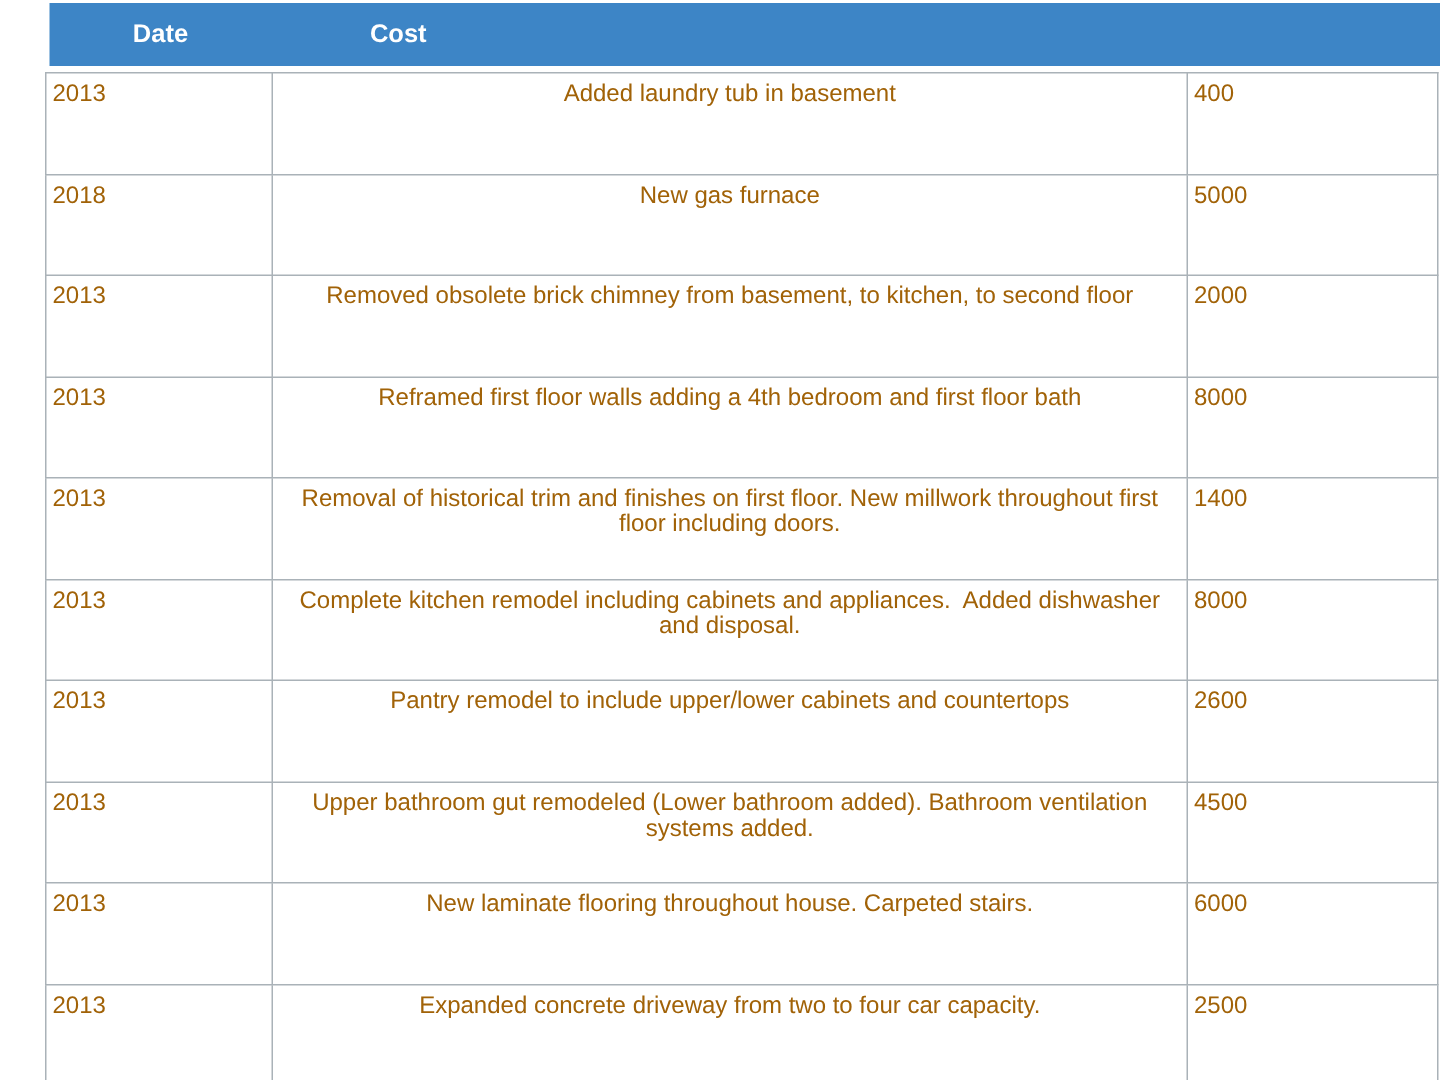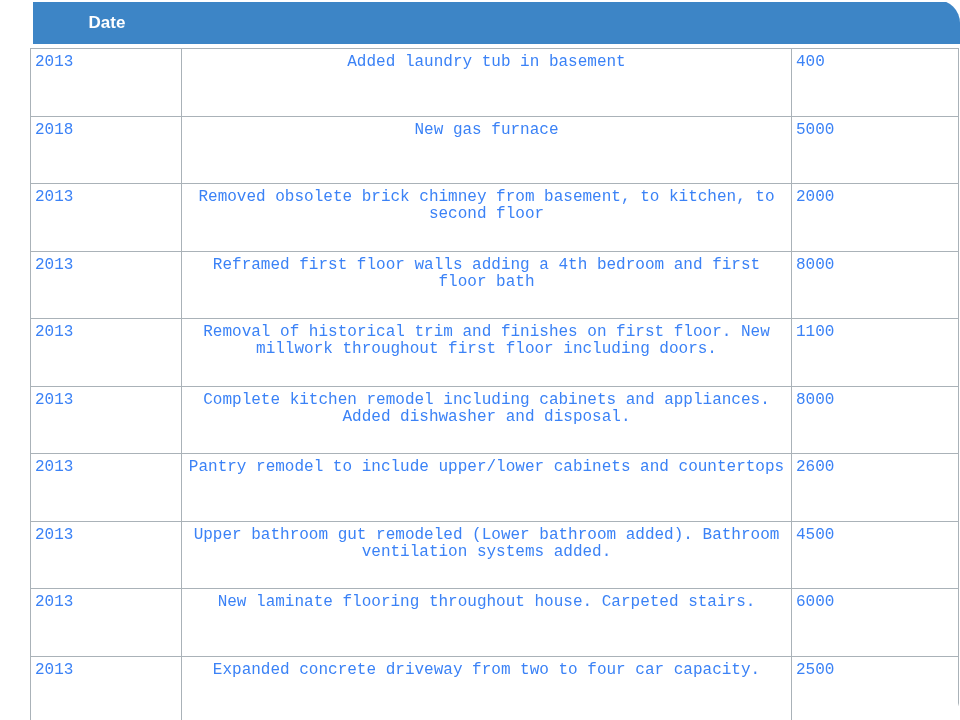--- a/index.html
+++ b/index.html
@@ -7,21 +7,20 @@
     padding: 0;
     background: #ffffff;
   }
   .page {
     position: relative;
     width: 960px;
     height: 720px;
     background: #ffffff;
     overflow: hidden;
     font-family: "DejaVu Serif", serif;
-    border-radius: 23px;
   }
 
   
   .header-row {
     position: absolute;
     top: 2px;
     left: 33px;
     width: 927px;
     height: 42px;
     background: var(--header-bg, #3d85c6);
@@ -51,35 +50,36 @@
   }
   .body-table col.c-date { width: 151px; }
   .body-table col.c-desc { width: 610px; }
   .body-table col.c-cost { width: 167px; }
   .body-table td {
     border: 1px solid var(--border-color, #aab2b8);
     vertical-align: top;
     box-sizing: border-box;
     height: 67.5px;
     padding: 5px 4px 2px 4px;
-    font-family: Liberation Mono, monospace;
+    font-family: Liberation Sans, sans-serif;
     font-size: 16px;
     line-height: 17px;
-    color: #3b82f6;
+    color: #a16207;
     overflow: hidden;
   }
   .desc-cell { white-space: pre-wrap; text-align: center; }
 </style>
 </head>
 <body>
 
 <div class="page">
 
   <div class="header-row">
     <div class="hcell hc-date">Date</div>
+    <div class="hcell hc-cost">Cost</div>
   </div>
 
   <table class="body-table">
     <colgroup>
       <col class="c-date">
       <col class="c-desc">
       <col class="c-cost">
     </colgroup>
     <tbody>
   <tr>
@@ -102,21 +102,21 @@
 
   <tr>
     <td class="date-cell">2013</td>
     <td class="desc-cell">Reframed first floor walls adding a 4th bedroom and first floor bath</td>
     <td class="cost-cell">8000</td>
   </tr>
 
   <tr>
     <td class="date-cell">2013</td>
     <td class="desc-cell">Removal of historical trim and finishes on first floor. New millwork throughout first floor including doors.</td>
-    <td class="cost-cell">1100</td>
+    <td class="cost-cell">1400</td>
   </tr>
 
   <tr>
     <td class="date-cell">2013</td>
     <td class="desc-cell">Complete kitchen remodel including cabinets and appliances.  Added dishwasher and disposal.</td>
     <td class="cost-cell">8000</td>
   </tr>
 
   <tr>
     <td class="date-cell">2013</td>

